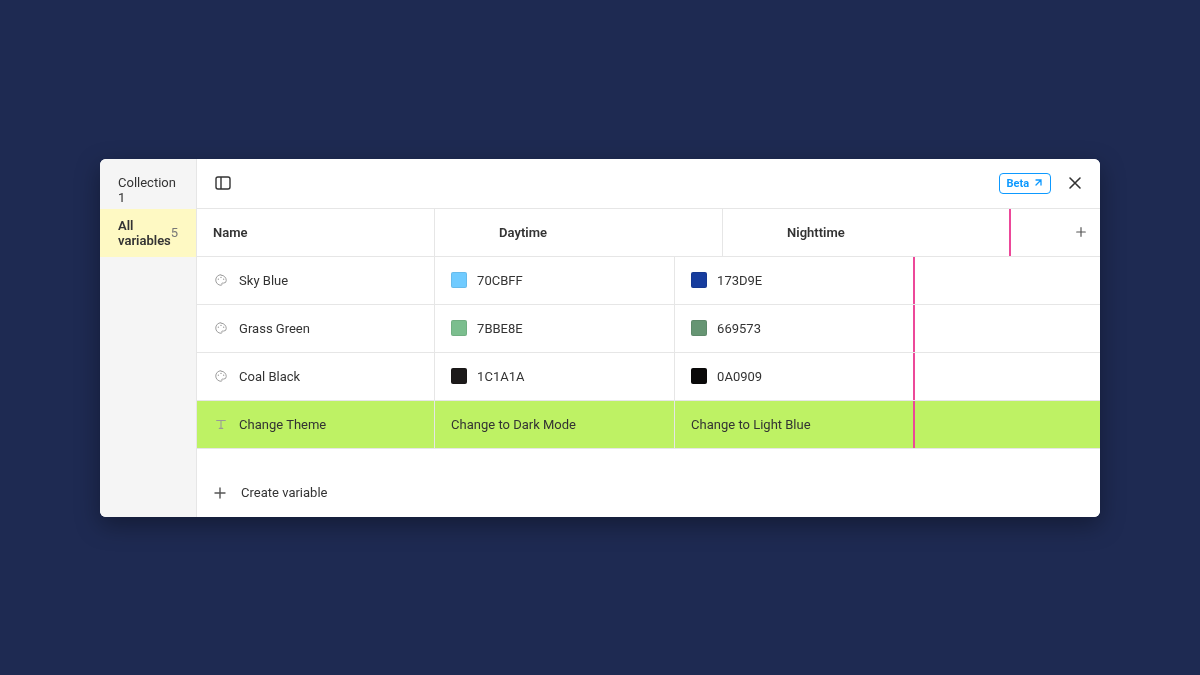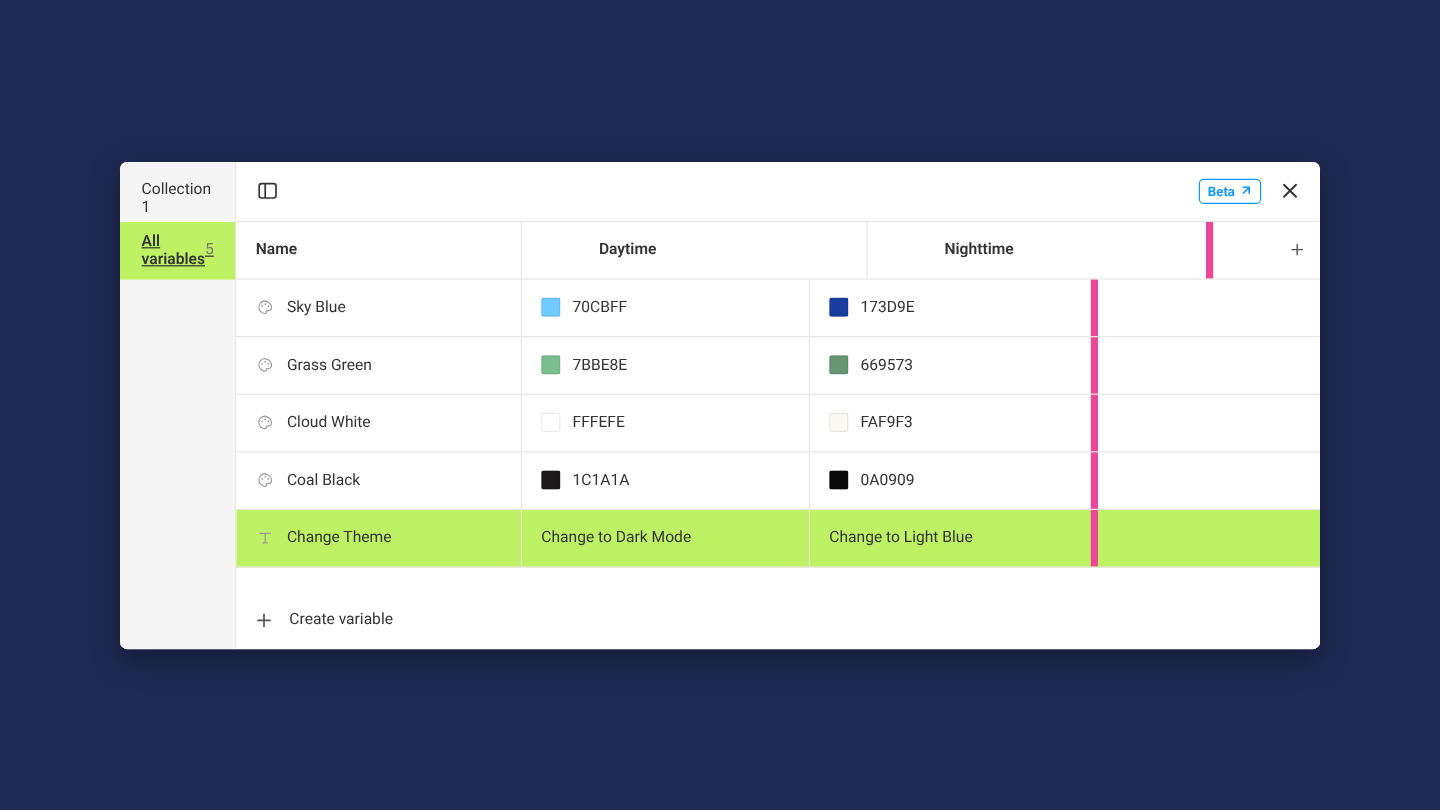--- a/index.html
+++ b/index.html
@@ -36,25 +36,24 @@
       height: 50px;
       display: flex;
       align-items: flex-start;
     }
     .sidebar-item {
       display: flex;
       align-items: center;
       justify-content: center;
       padding: 0 18px;
       height: 48px;
-      background: #bef264;
+      background: #fef9c3;
       font-weight: 600;
       color: #333;
       cursor: pointer;
-      text-decoration: underline;
     }
     .sidebar-item .count { color: #777; font-weight: 400; }
     .sidebar-spacer { flex: 1; }
 
     .main {
       flex: 1;
       display: flex;
       flex-direction: column;
       background: #fff;
     }
@@ -116,21 +115,21 @@
     .cell {
       display: flex;
       align-items: center;
       padding: 0 16px;
       border-right: 1px solid #e6e6e6;
       overflow: hidden;
     }
     .cell-name { width: 238px; gap: 10px; }
     .cell-mode { width: 240px; gap: 10px; }
     .cell-add { width: 44px; border-right: none; justify-content: center; cursor: pointer; color: #555; }
-    .last-mode { border-right: 6px solid #ec4899; }
+    .last-mode { border-right: 2px solid #ec4899; }
 
     .swatch {
       width: 16px;
       height: 16px;
       border-radius: 2px;
       flex-shrink: 0;
       border: 1px solid rgba(0,0,0,0.08);
     }
     .type-icon {
       width: 16px;
@@ -258,42 +257,20 @@
           <div class="row">
             <div class="cell cell-name">
               <span class="type-icon">
                 <svg width="14" height="14" viewBox="0 0 16 16" fill="none">
     <path d="M8 2a6 6 0 1 0 0 12c.9 0 1.3-.7.9-1.4-.3-.5.1-1.1.7-1.1H11a3 3 0 0 0 3-3c0-3.3-2.7-6-6-6z" stroke="#999" stroke-width="1.1"></path>
     <circle cx="5" cy="7" r="0.8" fill="#999"></circle>
                   <circle cx="8" cy="5" r="0.8" fill="#999"></circle>
                   <circle cx="11" cy="7" r="0.8" fill="#999"></circle>
   </svg>
               </span>
-              <span>Cloud White</span>
-            </div>
-            <div class="cell cell-mode">
-              <span class="swatch" style="background: rgb(255, 254, 254);"></span>
-              <span>FFFEFE</span>
-            </div>
-            <div class="cell cell-mode last-mode">
-              <span class="swatch" style="background: rgb(250, 249, 243);"></span>
-              <span>FAF9F3</span>
-            </div>
-            <div class="cell cell-add"></div>
-          </div>
-          <div class="row">
-            <div class="cell cell-name">
-              <span class="type-icon">
-                <svg width="14" height="14" viewBox="0 0 16 16" fill="none">
-    <path d="M8 2a6 6 0 1 0 0 12c.9 0 1.3-.7.9-1.4-.3-.5.1-1.1.7-1.1H11a3 3 0 0 0 3-3c0-3.3-2.7-6-6-6z" stroke="#999" stroke-width="1.1"></path>
-    <circle cx="5" cy="7" r="0.8" fill="#999"></circle>
-                  <circle cx="8" cy="5" r="0.8" fill="#999"></circle>
-                  <circle cx="11" cy="7" r="0.8" fill="#999"></circle>
-  </svg>
-              </span>
               <span>Coal Black</span>
             </div>
             <div class="cell cell-mode">
               <span class="swatch" style="background: rgb(28, 26, 26);"></span>
               <span>1C1A1A</span>
             </div>
             <div class="cell cell-mode last-mode">
               <span class="swatch" style="background: rgb(10, 9, 9);"></span>
               <span>0A0909</span>
             </div>

